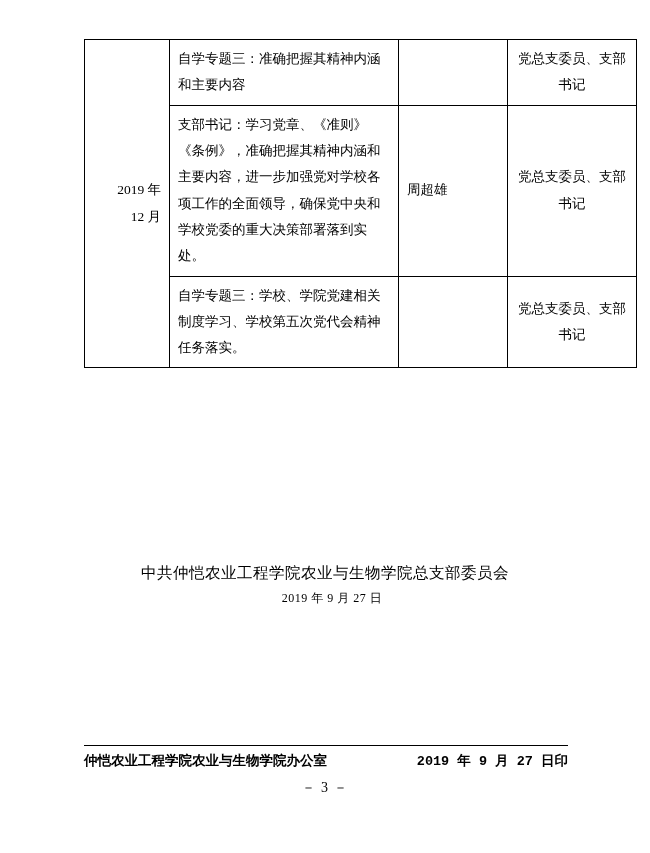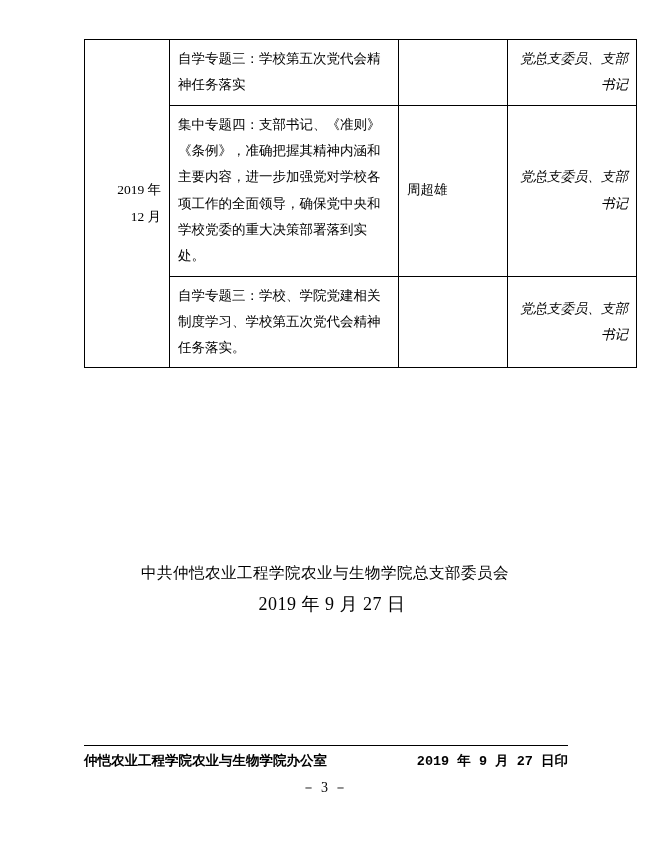--- a/index.html
+++ b/index.html
@@ -34,40 +34,40 @@
     border: 1px solid #000000;
     vertical-align: middle;
     padding: 6px 8px;
     font-size: 13.5px;
     line-height: 1.95;
     font-family: "Liberation Serif", "DejaVu Serif", serif;
   }
   .col-date   { width: 68px;  text-align: right; }
   .col-topic  { width: 212px; text-align: left; }
   .col-person { width: 92px;  text-align: left; }
-  .col-role   { width: 112px; text-align: right; font-style: italic; }
+  .col-role   { width: 112px; text-align: center; }
   .date-line {
     display: block;
     white-space: nowrap;
   }
   
   .signature {
     position: absolute;
     left: 0;
     top: 558px;
     width: 650px;
     text-align: center;
   }
   .signature .org {
     font-size: 15.5px;
     letter-spacing: 0.5px;
     line-height: 1.9;
   }
   .signature .date {
-    font-size: 18px;
+    font-size: 12px;
     letter-spacing: 0.5px;
     line-height: 1.9;
     padding-left: 14px;
   }
   
   .footer-rule {
     position: absolute;
     left: 84px;
     top: 745px;
     width: 484px;
@@ -101,27 +101,27 @@
 <div class="page">
 
   <table class="doc-table">
     <tbody>
 
       <tr>
         <td class="col-date" rowspan="3">
           <span class="date-line">2019 年</span>
           <span class="date-line">12 月</span>
         </td>
-        <td class="col-topic">自学专题三：学校第五次党代会精神任务落实</td>
+        <td class="col-topic">自学专题三：准确把握其精神内涵和主要内容</td>
         <td class="col-person"></td>
         <td class="col-role">党总支委员、支部书记</td>
       </tr>
 
       <tr>
-        <td class="col-topic">集中专题四：支部书记、《准则》《条例》，准确把握其精神内涵和主要内容，进一步加强党对学校各项工作的全面领导，确保党中央和学校党委的重大决策部署落到实处。</td>
+        <td class="col-topic">支部书记：学习党章、《准则》《条例》，准确把握其精神内涵和主要内容，进一步加强党对学校各项工作的全面领导，确保党中央和学校党委的重大决策部署落到实处。</td>
         <td class="col-person">周超雄</td>
         <td class="col-role">党总支委员、支部书记</td>
       </tr>
 
       <tr>
         <td class="col-topic">自学专题三：学校、学院党建相关制度学习、学校第五次党代会精神任务落实。</td>
         <td class="col-person"></td>
         <td class="col-role">党总支委员、支部书记</td>
       </tr>
     </tbody>

